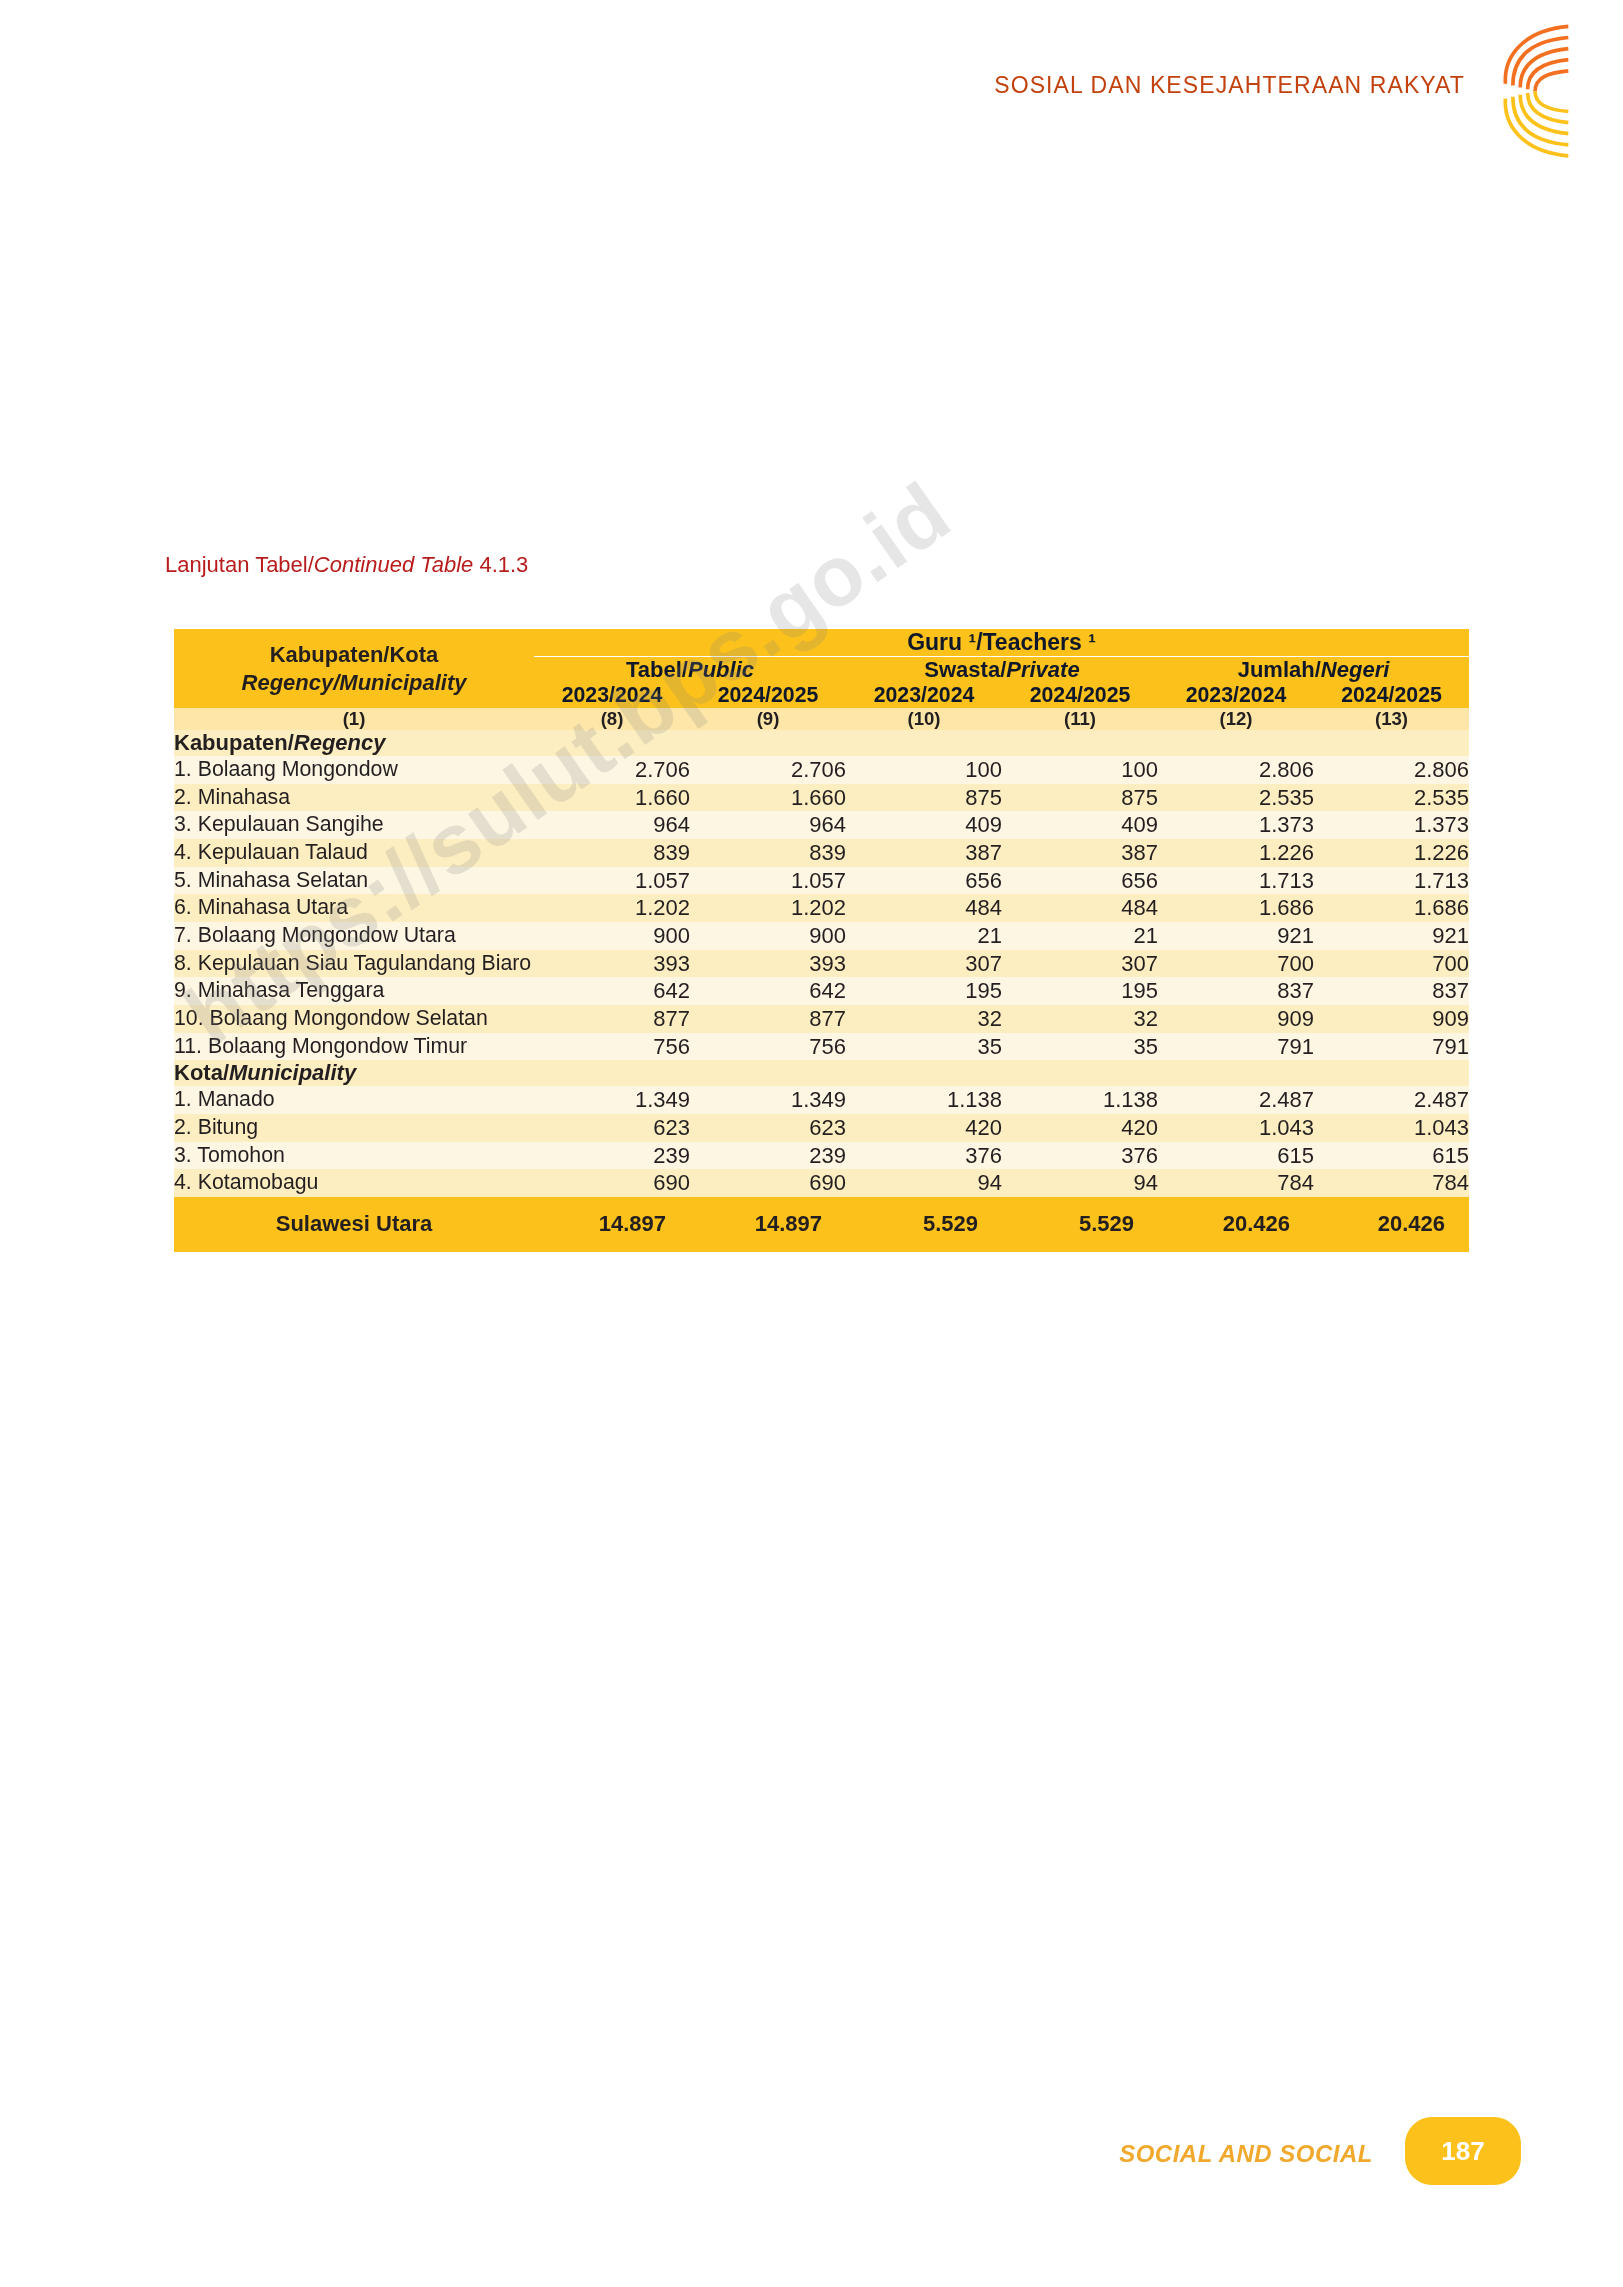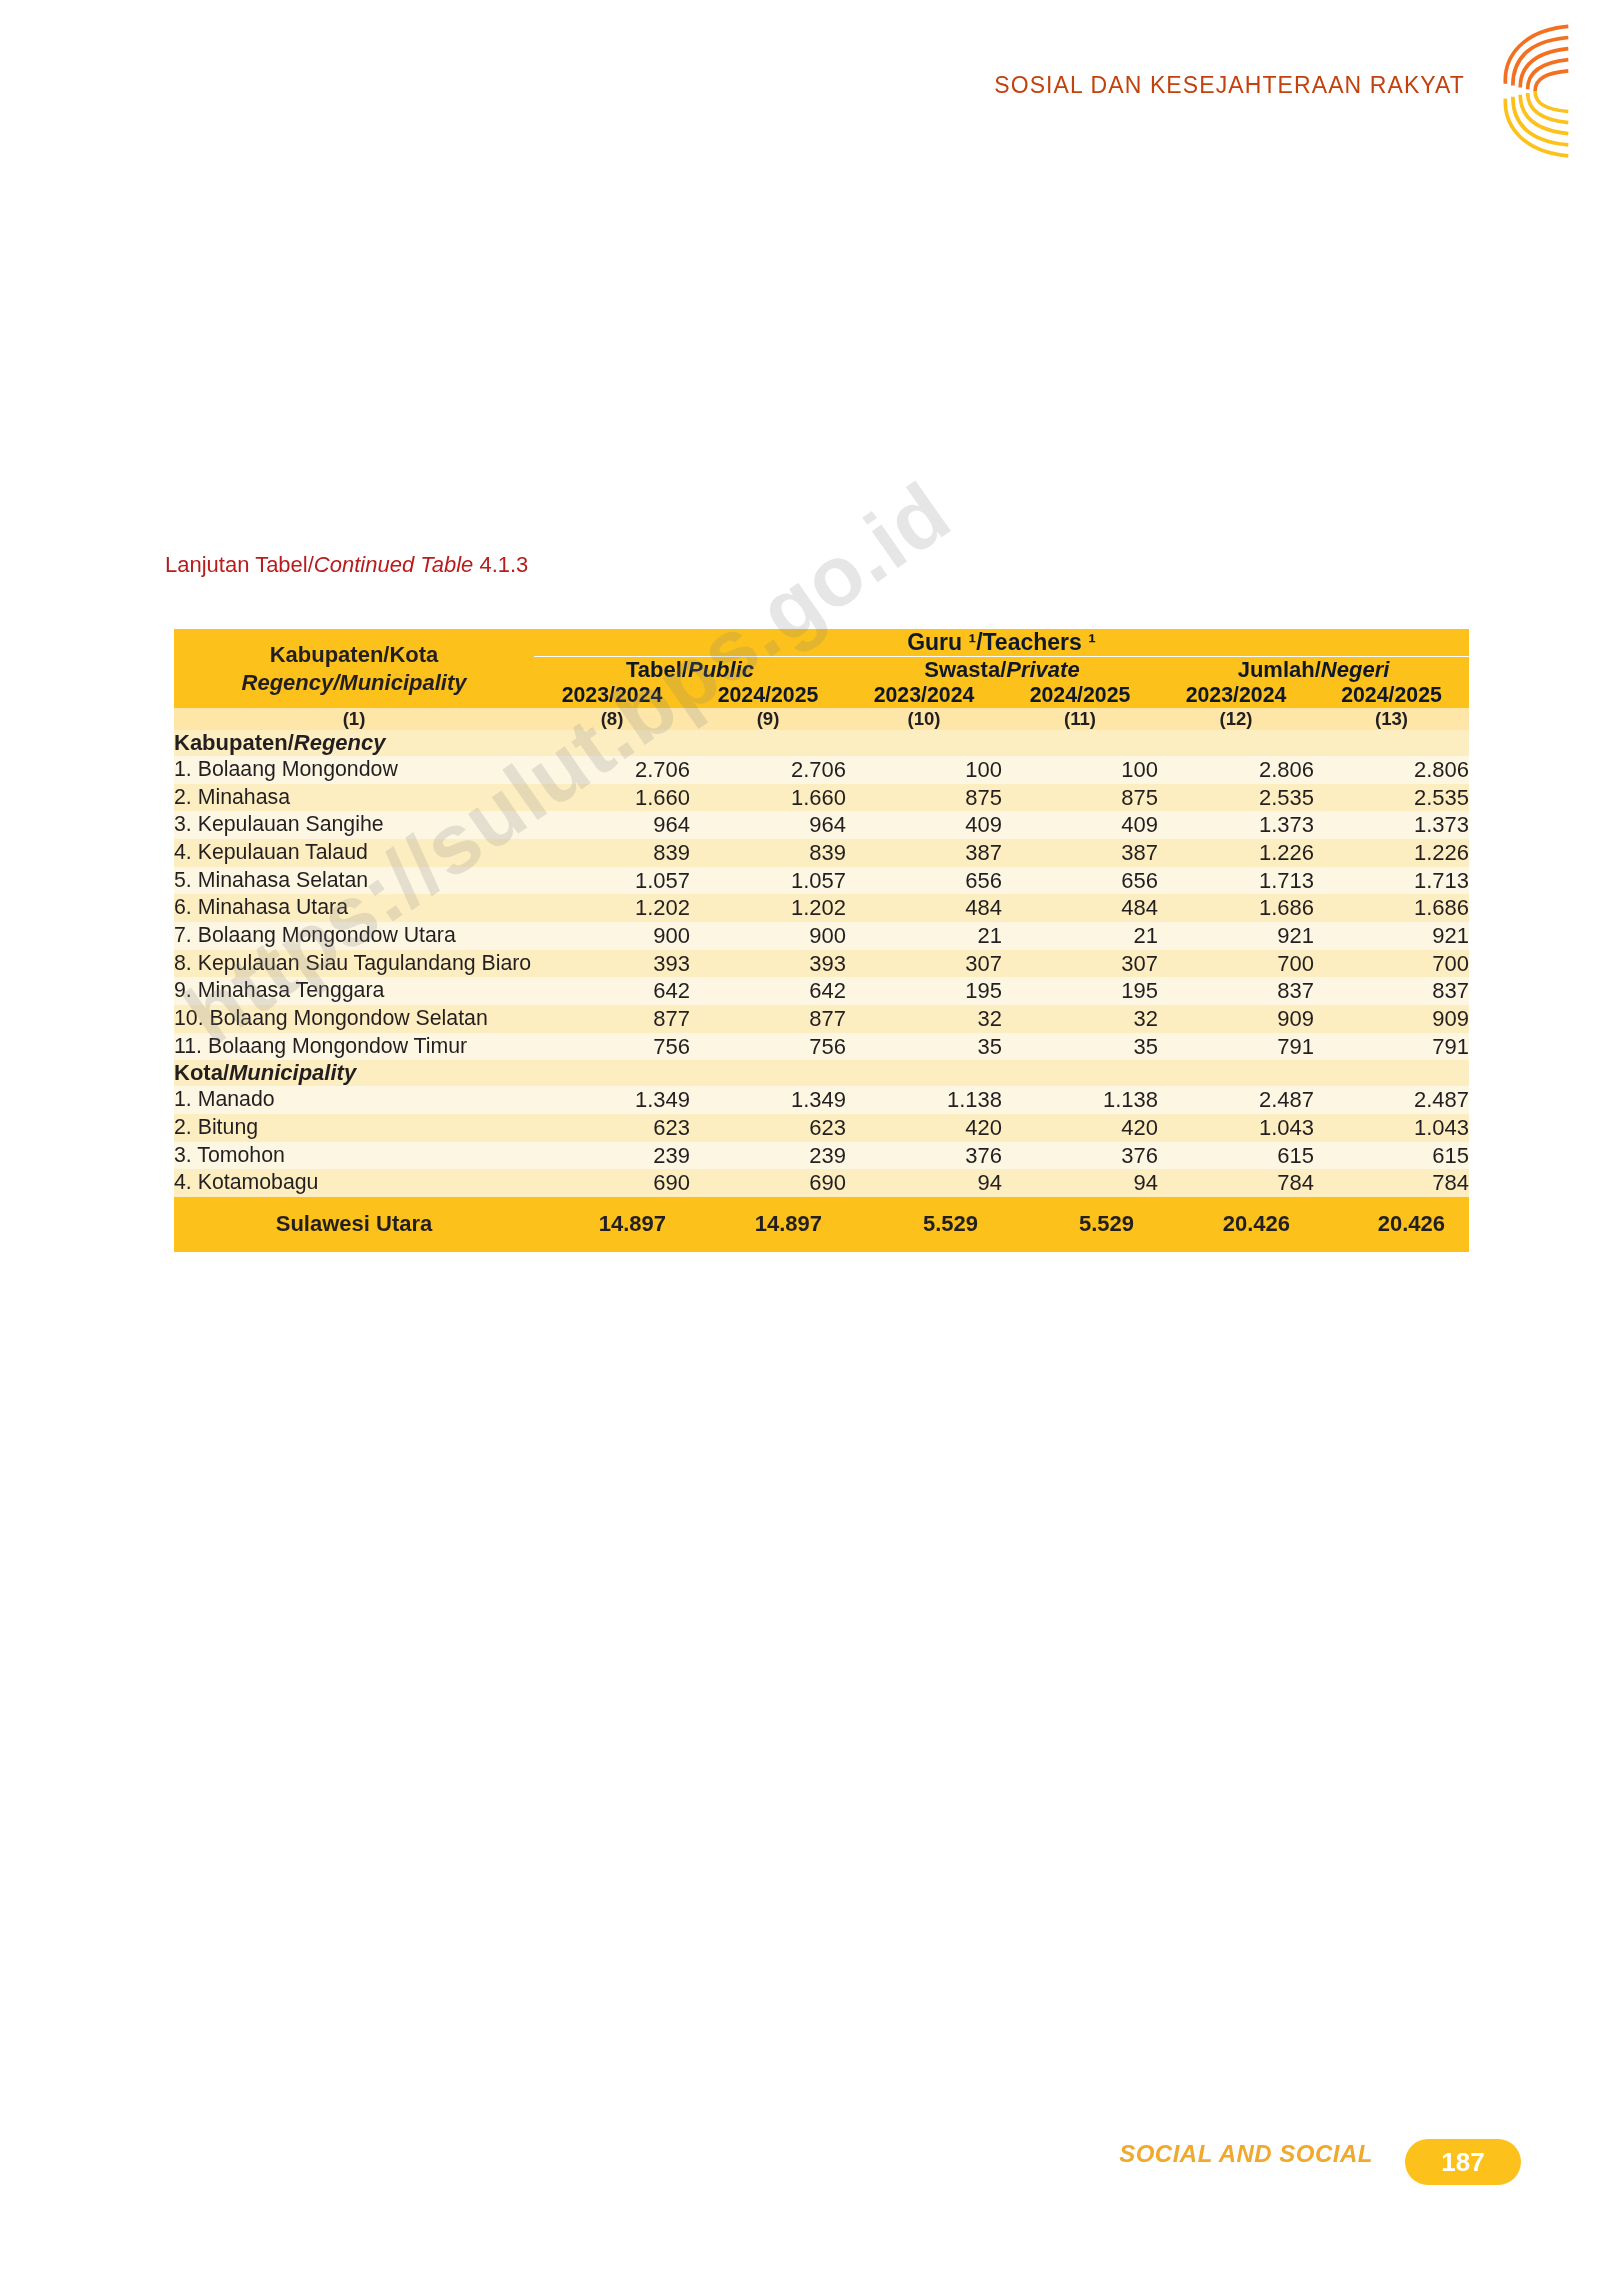--- a/index.html
+++ b/index.html
@@ -177,21 +177,21 @@
     font-style: italic;
     font-weight: 700;
     color: #f0a92c;
     letter-spacing: 0.5px;
   }
   .page-badge {
     position: absolute;
     bottom: 102px;
     right: 102px;
     width: 116px;
-    height: 46px;
+    height: 68px;
     border-radius: 27px;
     background: #fcc21b;
     color: #ffffff;
     font-size: 26px;
     font-weight: 700;
     display: flex;
     align-items: center;
     justify-content: center;
   }
 </style>

